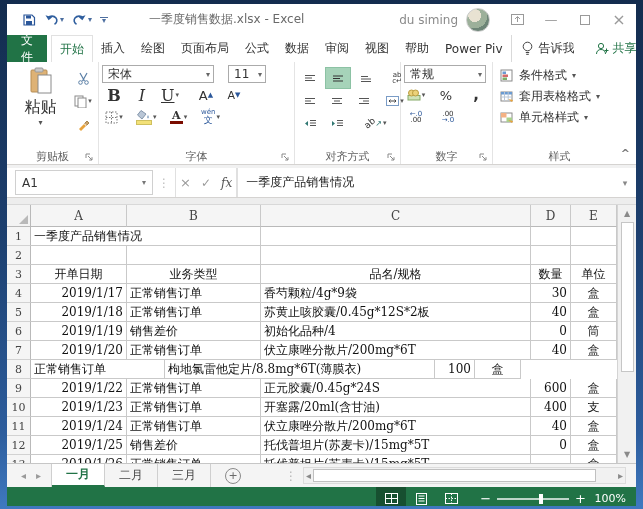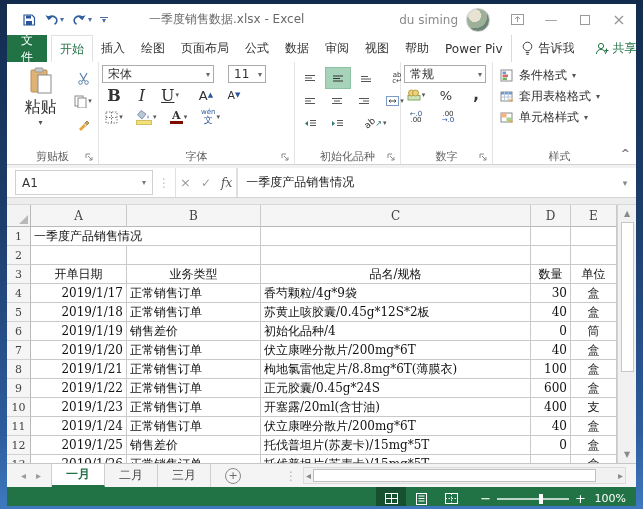--- a/index.html
+++ b/index.html
@@ -357,21 +357,21 @@
                 <path d="M1 2l3 2.5L1 7Z" fill="#317873"></path>
               </svg>
             </span>
         <span class="sbtn" style="margin-left:10px;">
           <span style="font-size:9px;display:inline-block;transform:rotate(-40deg);color:#333;">ab</span>
           <span style="color:#317873;font-size:8px;">↗</span>
           <span class="dd">▾</span>
         </span>
       </div>
       <div class="glabel">
-            <span>初始化品种</span>
+            <span>对齐方式</span>
         <svg class="launcher" width="8" height="8" viewBox="0 0 8 8">
               <path d="M1 1h4 M1 1v4" stroke="#8a8a8a" fill="none"></path>
               <path d="M3 3l4 4 M7 4.2V7H4.2" stroke="#8a8a8a" fill="none"></path>
             </svg>
       </div>
     </div>
 
     <div class="rgroup" style="width:92px;">
       <div class="combo" style="width:82px;">
         <span>常规</span>
@@ -529,21 +529,20 @@
             <div class="grow">
               <div class="rhead">7</div>
               <div class="cell r" style="width: 96px;">2019/1/20</div>
               <div class="cell l" style="width: 134px;">正常销售订单</div>
               <div class="cell l" style="width: 270px;">伏立康唑分散片/200mg*6T</div>
               <div class="cell r" style="width: 40px;">40</div>
               <div class="cell c" style="width: 46px;">盒</div>
             </div>
             <div class="grow">
               <div class="rhead">8</div>
-              <div class="cell r" style="width: 96px;">2019/1/21</div>
               <div class="cell l" style="width: 134px;">正常销售订单</div>
               <div class="cell l" style="width: 270px;">枸地氯雷他定片/8.8mg*6T(薄膜衣)</div>
               <div class="cell r" style="width: 40px;">100</div>
               <div class="cell c" style="width: 46px;">盒</div>
             </div>
             <div class="grow">
               <div class="rhead">9</div>
               <div class="cell r" style="width: 96px;">2019/1/22</div>
               <div class="cell l" style="width: 134px;">正常销售订单</div>
               <div class="cell l" style="width: 270px;">正元胶囊/0.45g*24S</div>

